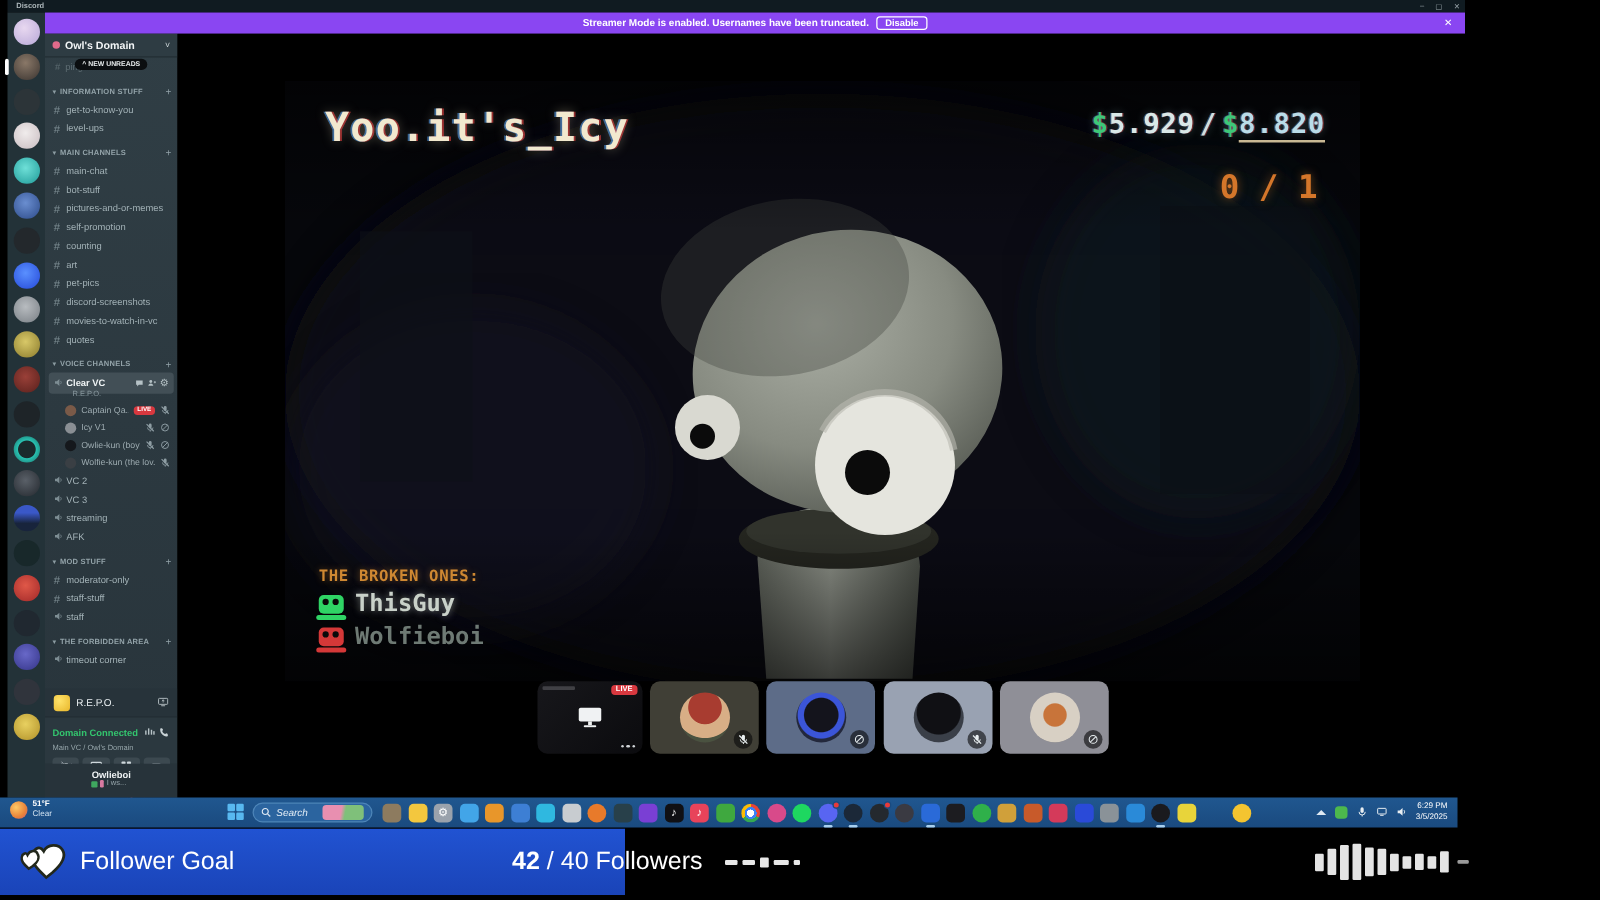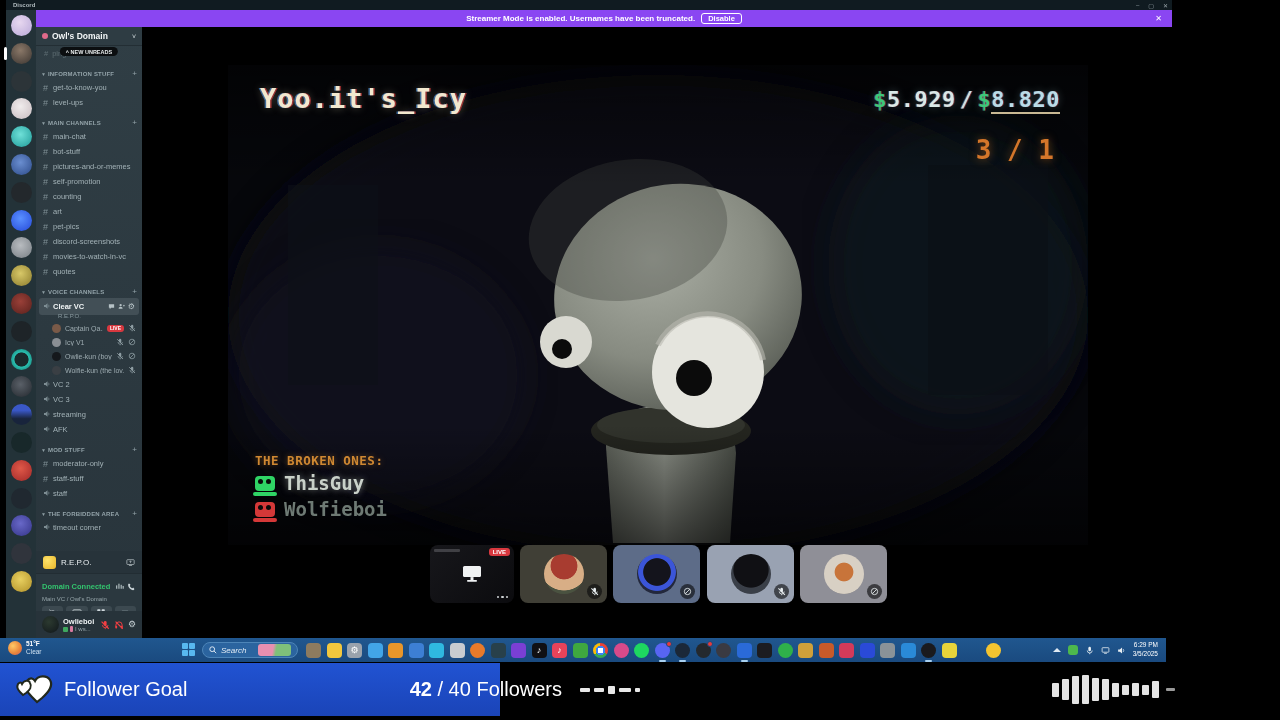--- a/index.html
+++ b/index.html
@@ -48,30 +48,30 @@
   .live-pill{background:#d8383f;color:#fff;font-size:5px;font-weight:bold;border-radius:3px;padding:1px 3px;line-height:1;}
   .activity-card{position:absolute;left:0;bottom:65px;width:100%;height:22px;background:#27333a;display:flex;align-items:center;padding:0 7px;gap:5px;}
   .repo-ico{width:13px;height:13px;border-radius:3px;background:radial-gradient(circle at 35% 35%,#ffe36a,#e8b62a);position:relative;}
   .act-l{font-size:8px;color:#e8eef0;flex:1;}
   .voice-panel{position:absolute;left:0;bottom:27px;width:100%;height:38px;border-top:1px solid #222d33;background:#2b383f;padding:3px 6px;}
   .vc-row1{display:flex;align-items:center;gap:3px;}
   .vc-status{font-size:7.5px;font-weight:bold;color:#33c46e;flex:1;}
   .vc-loc{font-size:6px;color:#97a6ab;margin-top:1px;}
   .vc-btns{display:flex;gap:3px;margin-top:4px;}
   .vc-btn{flex:1;height:13px;background:#3c4950;border-radius:3px;display:flex;align-items:center;justify-content:center;}
-  .user-panel{position:absolute;left:0;bottom:0;width:100%;height:27px;background:#27333a;display:flex;align-items:center;padding:0 6px;gap:4px;}
+  .user-panel{position:absolute;left:0;bottom:0;width:100%;height:27px;background:#27333a;display:flex;align-items:center;padding:0 6px;gap:4px;flex-direction:column;}
   .uav{width:17px;height:17px;border-radius:50%;background:radial-gradient(circle at 40% 35%,#2c3a30,#10161a);}
   .u-name{font-size:7.5px;font-weight:bold;color:#f0f4f5;line-height:1.2;}
   .u-status{font-size:6px;color:#98a7ac;display:flex;align-items:center;gap:2px;}
   .u-icons{margin-left:auto;display:flex;gap:4px;align-items:center;}
 
   
   .main{position:absolute;left:136px;top:27px;right:0;bottom:0;background:#000;}
   .stream{position:absolute;left:86px;top:38px;width:860px;height:480px;background:#06070b;overflow:hidden;}
-  .hud-title{position:absolute;left:32px;top:18px;font-family:"DejaVu Sans Mono",monospace;font-weight:bold;font-size:27px;color:#f2e9cf;letter-spacing:1px;
+  .hud-title{position:absolute;left:32px;top:18px;font-family:"DejaVu Sans Mono",monospace;font-weight:bold;font-size:32px;color:#f2e9cf;letter-spacing:1px;
     text-shadow:1.5px 0 rgba(255,70,70,.55),-1.5px 0 rgba(90,170,255,.55),0 0 9px rgba(255,240,200,.35);}
   .hud-money{position:absolute;right:28px;top:22px;font-family:"DejaVu Sans Mono",monospace;font-weight:bold;font-size:22px;letter-spacing:.5px;
     text-shadow:1px 0 rgba(255,80,80,.4),-1px 0 rgba(90,170,255,.4),0 0 8px rgba(180,230,230,.3);}
   .m-sym{color:#3dc878;}
   .m-cur{color:#d9e9e7;}
   .m-sep{color:#cfe0df;padding:0 4px;}
   .m-goal{color:#b9dde8;border-bottom:2px solid #c9b893;}
   .hud-extract{position:absolute;right:34px;top:70px;font-family:"DejaVu Sans Mono",monospace;font-weight:bold;font-size:26px;color:#d4762a;
     text-shadow:0 0 8px rgba(230,130,40,.5);}
   .broken{position:absolute;left:27px;top:388px;font-family:"DejaVu Sans Mono",monospace;}
@@ -511,21 +511,21 @@
           <circle cx="480" cy="307" r="56" fill="#e5e5de"></circle>
           <path d="M430 280 A56 56 0 0 1 535 295" stroke="#b9b9b0" stroke-width="6" fill="none" opacity="0.6"></path>
           <circle cx="466" cy="313" r="18" fill="#0b0b0b"></circle>
           <rect width="860" height="480" fill="url(#vig)"></rect>
         </svg>
 
         <div class="hud-title">Yoo.it's_Icy</div>
         <div class="hud-money">
           <span class="m-sym">$</span><span class="m-cur">5.929</span><span class="m-sep">/</span><span class="m-sym">$</span><span class="m-goal">8.820</span>
         </div>
-        <div class="hud-extract">3 / 1</div>
+        <div class="hud-extract">0 / 1</div>
         <div class="broken">
           <div class="broken-t">THE BROKEN ONES:</div>
           <div id="broken-rows">
               <div class="broken-row">
                 <span class="bo-head" style="background:#2fd465">
                   <i class="e1"></i>
                   <i class="e2"></i>
                   <i class="bo-band" style="background:#2fd465"></i>
                 </span>
                 <span class="bo-name" style="color: rgb(201, 209, 201); text-shadow: rgba(220, 230, 220, 0.5) 0px 0px 6px;">ThisGuy</span>

